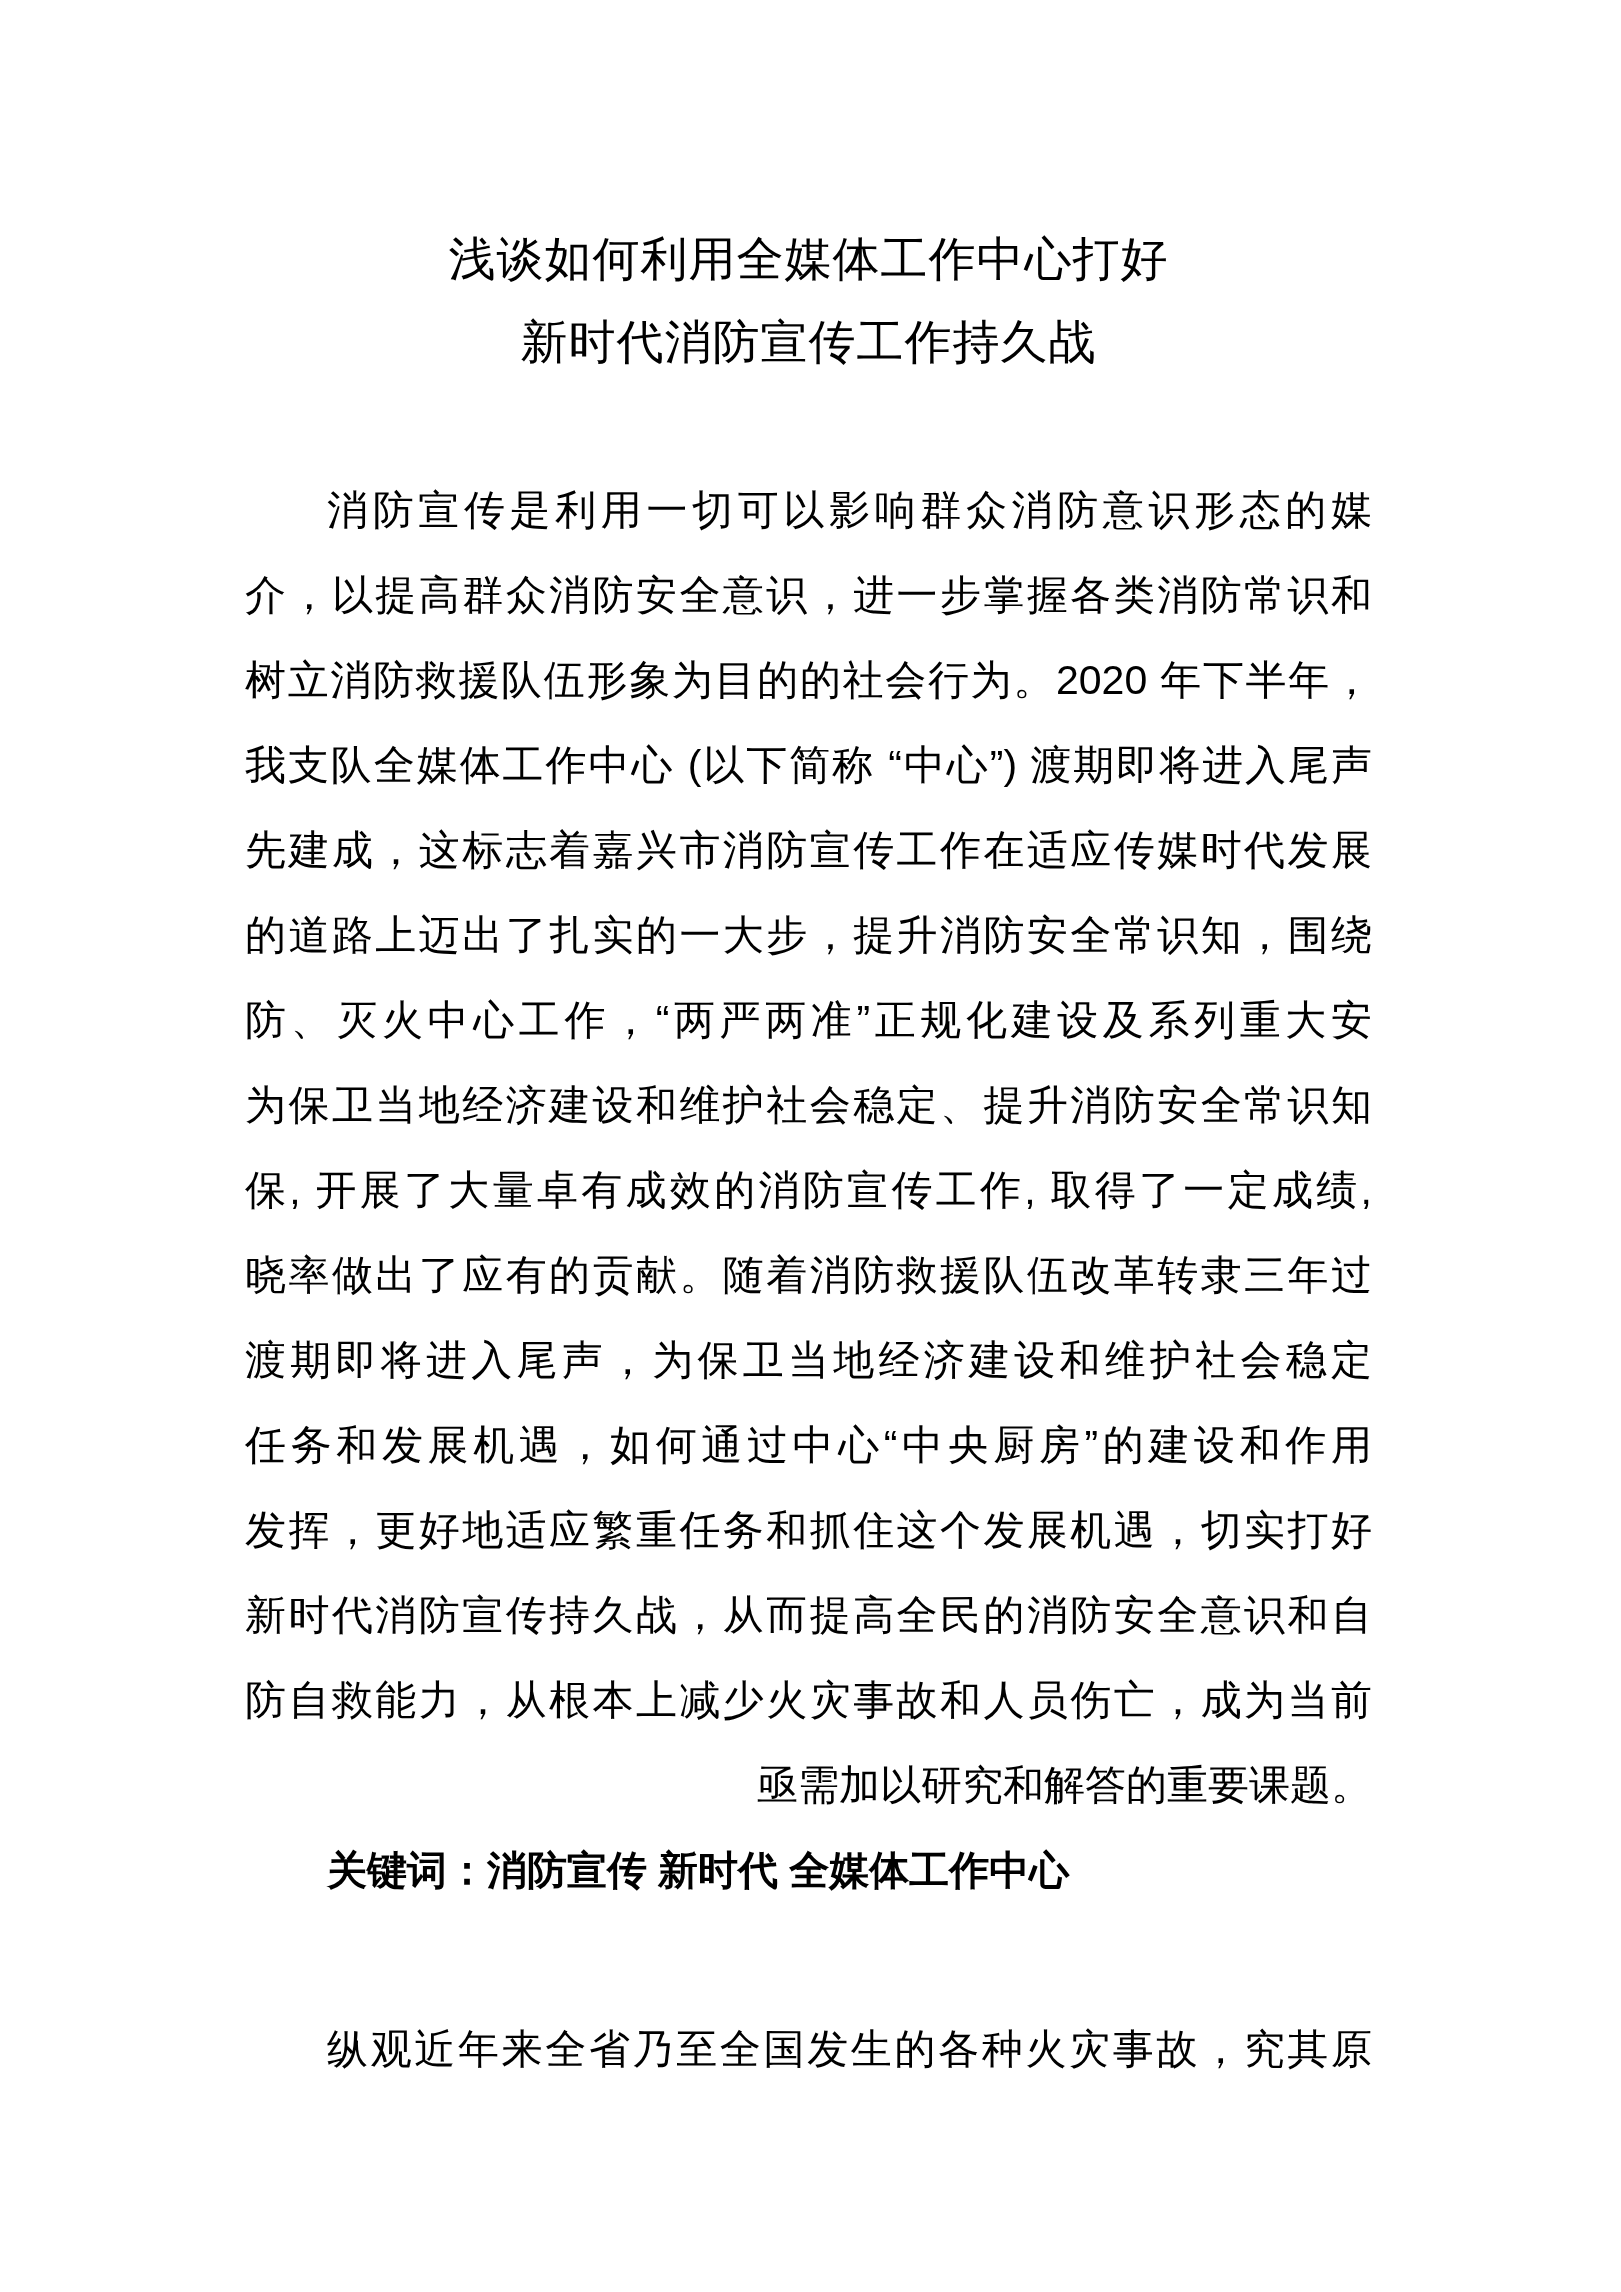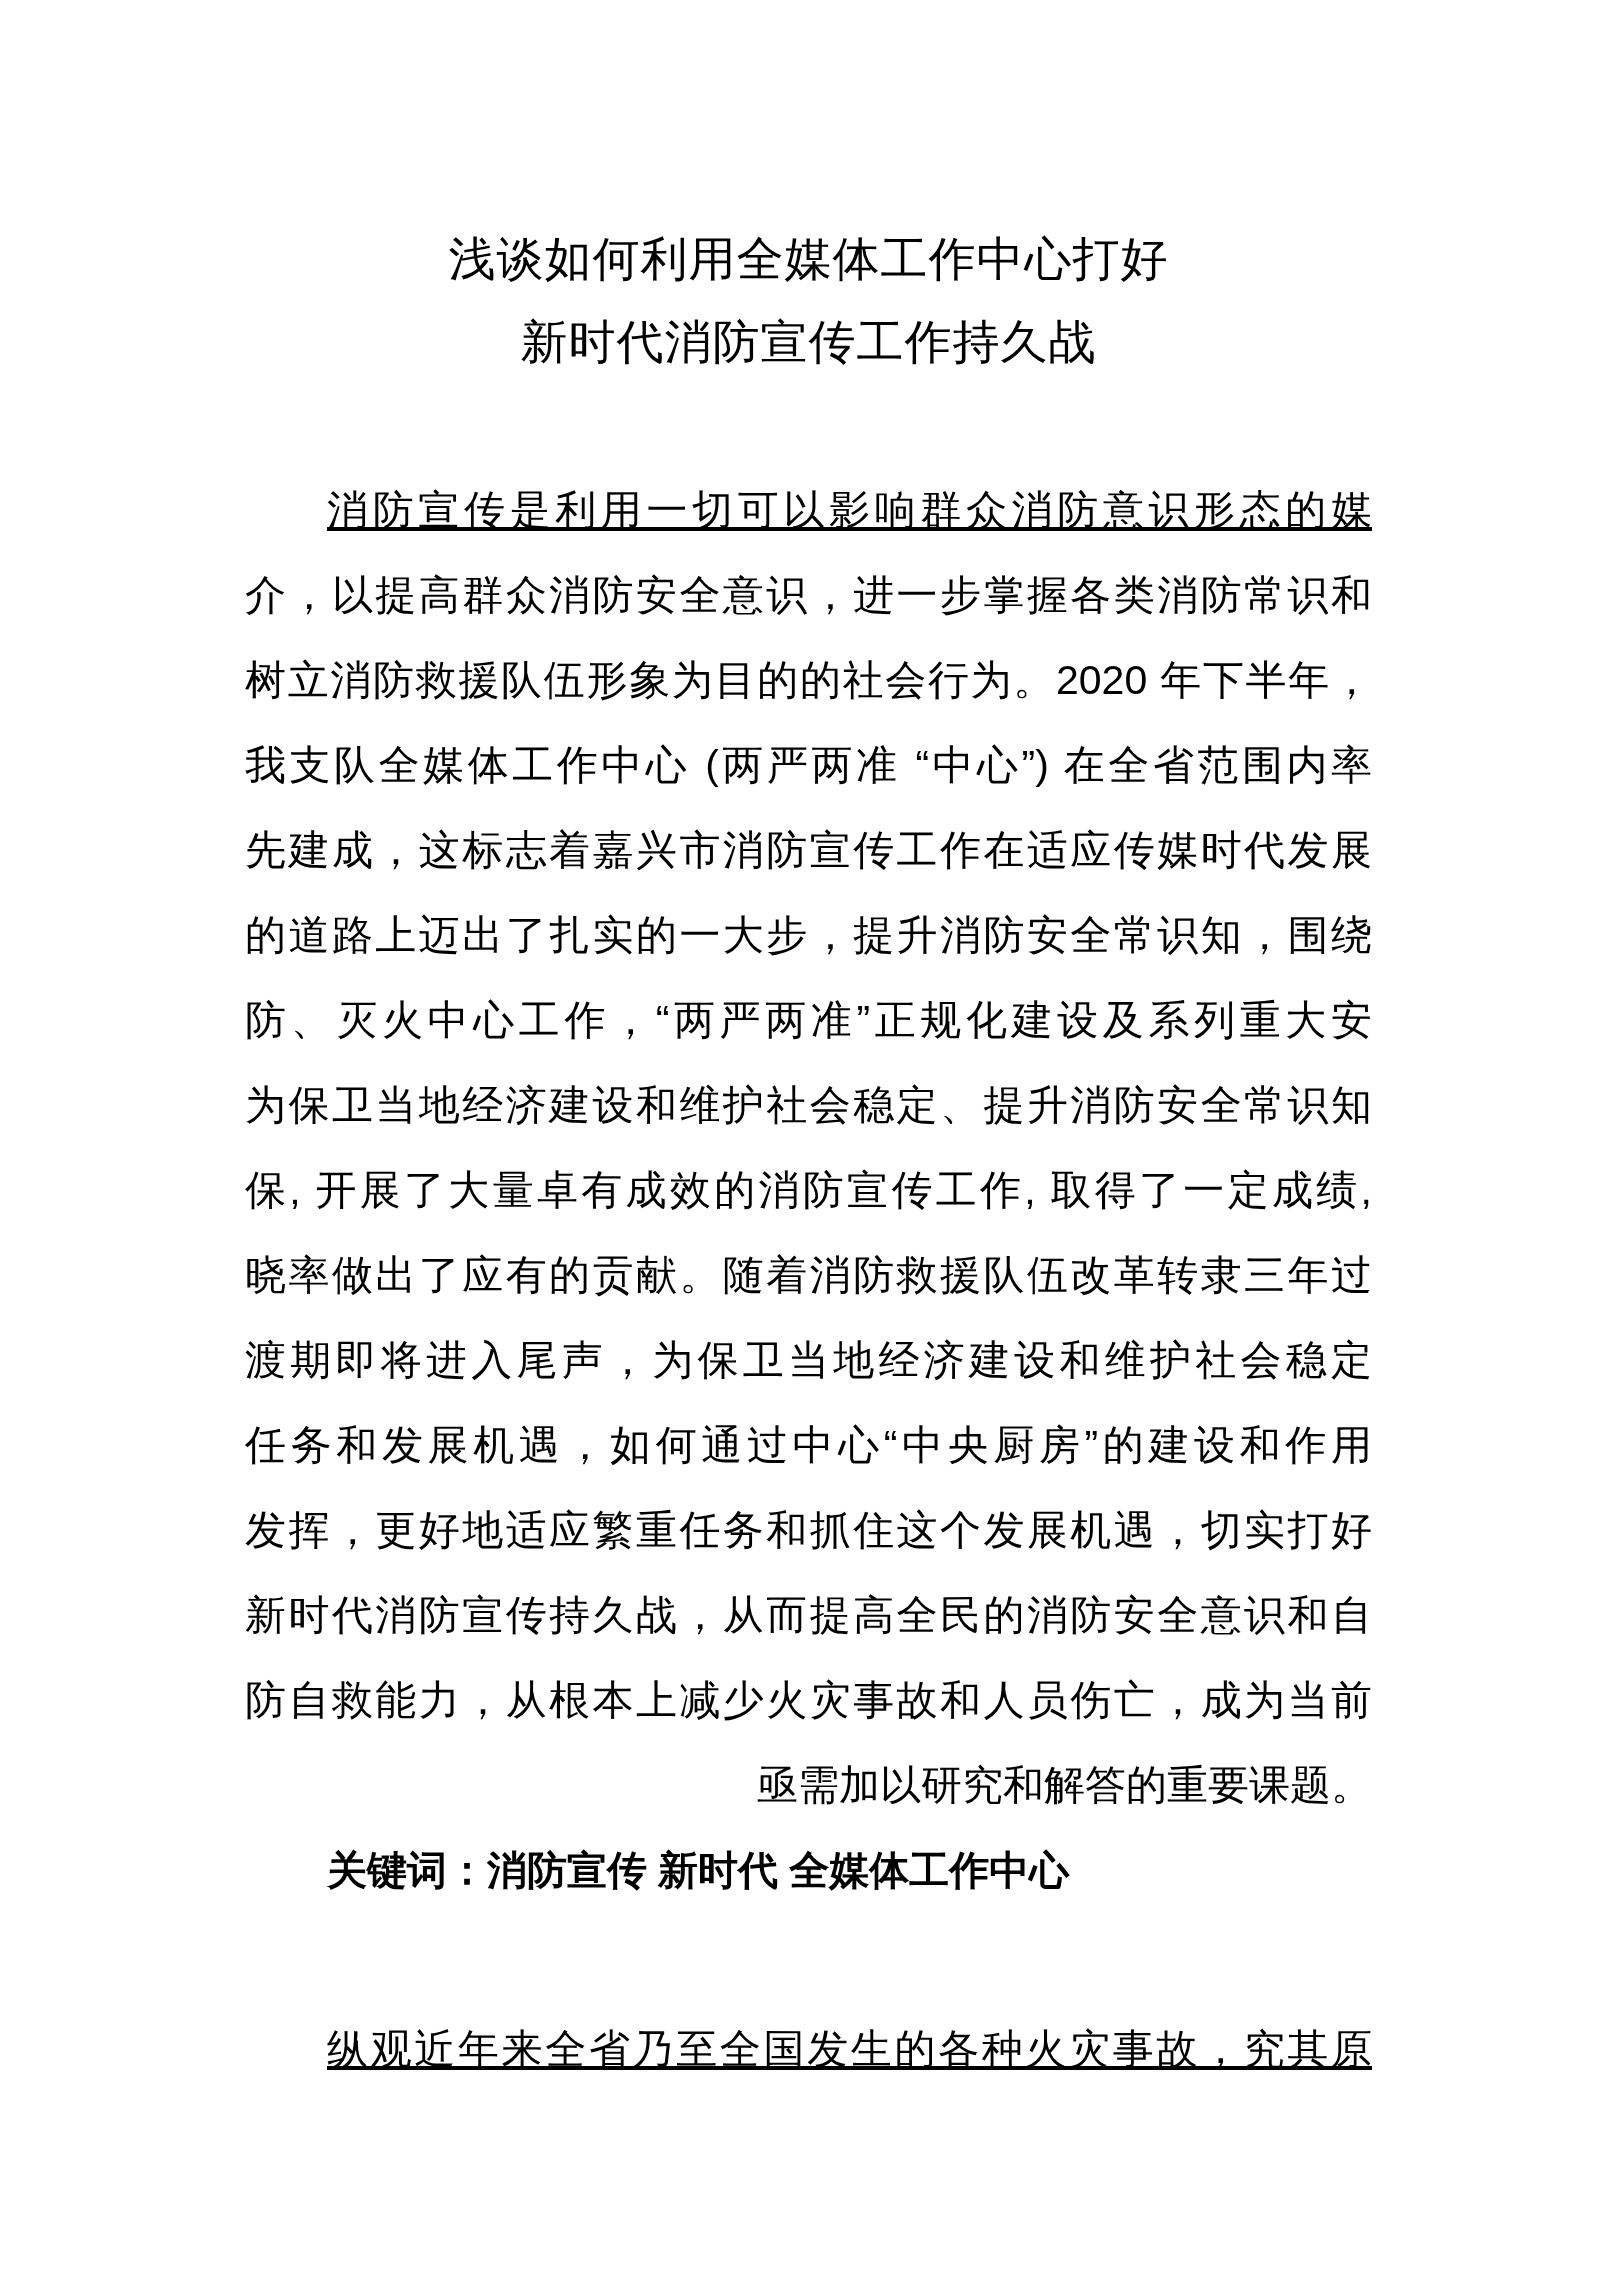--- a/index.html
+++ b/index.html
@@ -31,21 +31,21 @@
   .abstract, .body-para { margin: 0; }
   .line {
     font-size: 41px;
     line-height: 85px;
     text-align: right;
   }
   .line.j {
     text-align: justify;
     text-align-last: justify;
   }
-  .line.indent { text-indent: 82px; text-decoration: underline; }
+  .line.indent { text-indent: 82px; }
   .keywords {
     font-size: 40px;
     line-height: 85px;
     font-weight: 700;
     text-indent: 82px;
   }
   .body-para { margin-top: 94px; }
 </style>
 </head>
 <body>
@@ -53,21 +53,21 @@
 <div class="page">
   <h1 class="title">
     <span class="title-line">浅谈如何利用全媒体工作中心打好</span>
     <span class="title-line">新时代消防宣传工作持久战</span>
   </h1>
 
   <div class="abstract" id="abstract">
       <div class="line j indent">消防宣传是利用一切可以影响群众消防意识形态的媒</div>
       <div class="line j">介，以提高群众消防安全意识，进一步掌握各类消防常识和</div>
       <div class="line j">树立消防救援队伍形象为目的的社会行为。2020 年下半年，</div>
-      <div class="line j">我支队全媒体工作中心 (两严两准 “中心”) 在全省范围内率</div>
+      <div class="line j">我支队全媒体工作中心 (以下简称 “中心”) 渡期即将进入尾声</div>
       <div class="line j">先建成，这标志着嘉兴市消防宣传工作在适应传媒时代发展</div>
       <div class="line j">的道路上迈出了扎实的一大步，提升消防安全常识知，围绕</div>
       <div class="line j">防、灭火中心工作，“两严两准”正规化建设及系列重大安</div>
       <div class="line j">为保卫当地经济建设和维护社会稳定、提升消防安全常识知</div>
       <div class="line j">保, 开展了大量卓有成效的消防宣传工作, 取得了一定成绩,</div>
       <div class="line j">晓率做出了应有的贡献。随着消防救援队伍改革转隶三年过</div>
       <div class="line j">渡期即将进入尾声，为保卫当地经济建设和维护社会稳定</div>
       <div class="line j">任务和发展机遇，如何通过中心“中央厨房”的建设和作用</div>
       <div class="line j">发挥，更好地适应繁重任务和抓住这个发展机遇，切实打好</div>
       <div class="line j">新时代消防宣传持久战，从而提高全民的消防安全意识和自</div>

